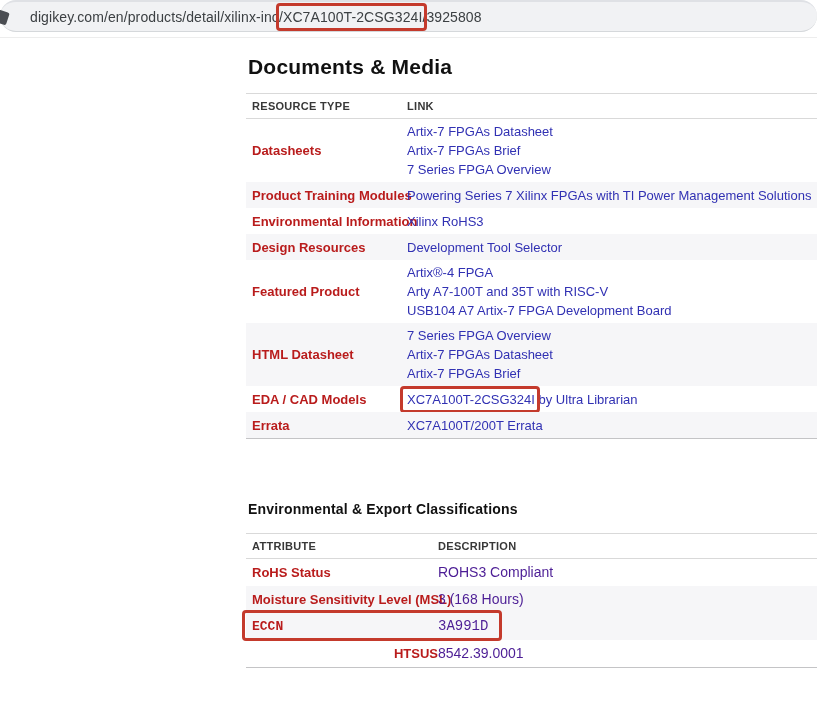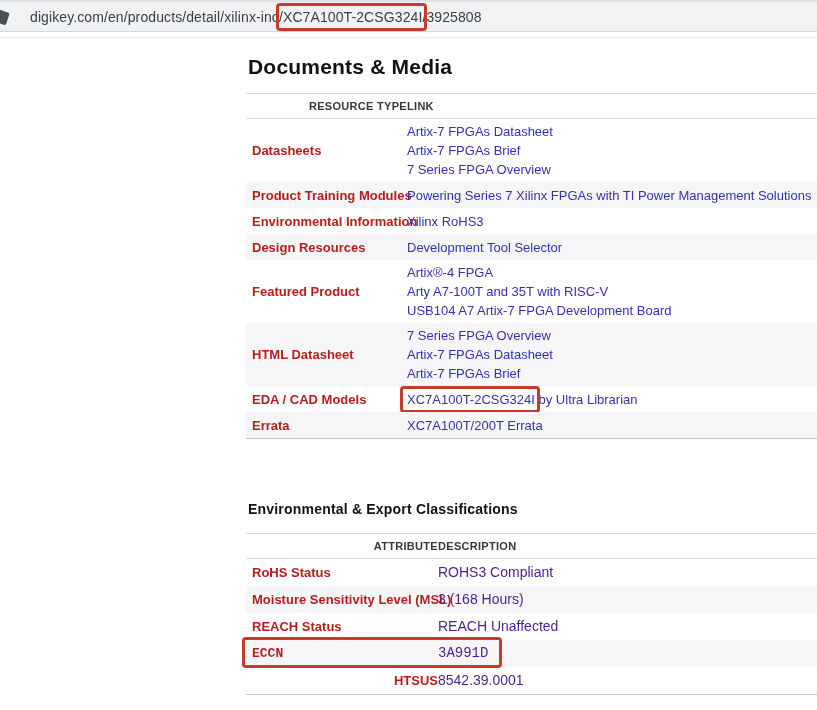--- a/index.html
+++ b/index.html
@@ -8,21 +8,21 @@
     background:#ffffff;
     font-family:"Liberation Sans", sans-serif;
   }
   
   .addr-bar{
     position:absolute;left:0;top:0;width:817px;height:32px;
     background:#f1f2f4;
     border-top:2px solid #dfe1e5;
     border-bottom:1px solid #d5d8db;
     box-sizing:border-box;
-    display:flex;align-items:center;
+    display:flex;align-items:center;border-radius:16px;
   }
   .addr-hairline{
     position:absolute;left:0;top:37px;width:817px;height:1px;background:#ededed;
   }
   .site-icon{
     position:absolute;left:-3px;top:9px;width:11px;height:13px;
     background:#4a4d52;border-radius:2px;transform:rotate(18deg);
   }
   .url{
     padding-left:30px;font-size:14px;color:#3c4043;white-space:nowrap;
@@ -46,21 +46,20 @@
   h2.section-title.second{margin-top:56px;font-size:14px;line-height:28px;margin-bottom:10px;}
 
   .tbl{border-top:1px solid #d9d9d9;border-bottom:1px solid #c4c4c6;}
   .tbl-head{
     display:flex;align-items:center;height:25px;
     border-bottom:1px solid #d9d9d9;box-sizing:border-box;
   }
   .tbl-head .hcell{
     font-size:11px;font-weight:700;color:#383838;letter-spacing:.3px;
     text-transform:uppercase;
-    text-align:right;
   }
   .row{
     display:flex;align-items:center;position:relative;
     min-height:26px;box-sizing:border-box;padding:3px 0;
   }
   .row.striped{background:var(--stripe);}
   .cell-label{
     font-size:13px;font-weight:700;color:#b91c1c;white-space:nowrap;
     padding-left:6px;box-sizing:border-box;flex:none;align-self:center;
   }
@@ -162,24 +161,20 @@
     </div>
 
   <div class="row" style="min-height: 27px;">
         <div class="cell-label">RoHS Status</div>
         <div class="cell-desc">ROHS3 Compliant</div>
       </div>
       <div class="row striped" style="min-height: 27px;">
         <div class="cell-label">Moisture Sensitivity Level (MSL)</div>
         <div class="cell-desc">3 (168 Hours)</div>
       </div>
-      <div class="row" style="min-height: 27px;">
-        <div class="cell-label">REACH Status</div>
-        <div class="cell-desc">REACH Unaffected</div>
-      </div>
       <div class="row striped" style="min-height: 27px; font-family: Liberation Mono, monospace;">
         <div class="cell-label">ECCN</div>
         <div class="cell-desc">3A991D</div>
         <div class="row-annotation"></div>
       </div>
       <div class="row" style="min-height: 27px; text-align: right;">
         <div class="cell-label">HTSUS</div>
         <div class="cell-desc">8542.39.0001</div>
       </div>
     </div>

